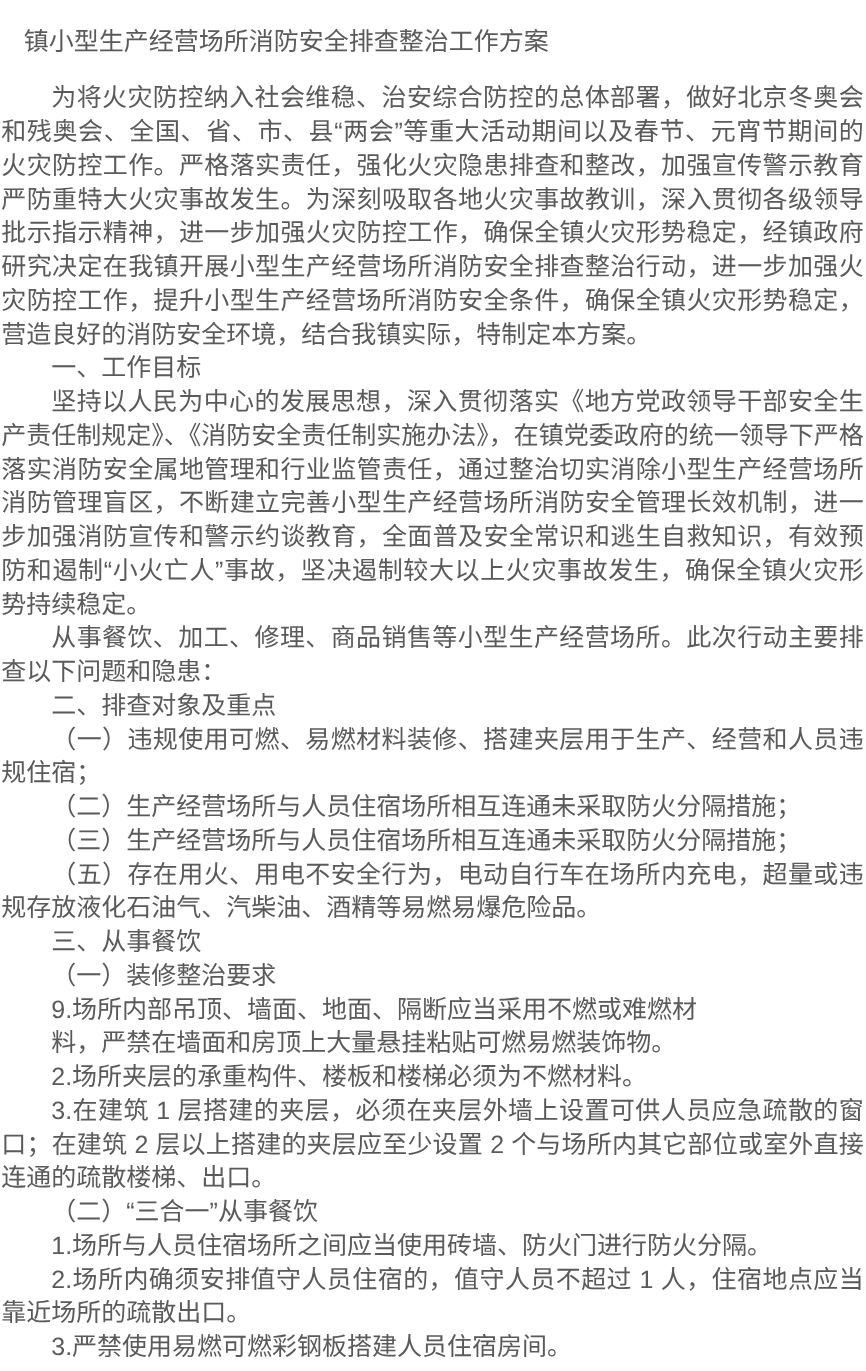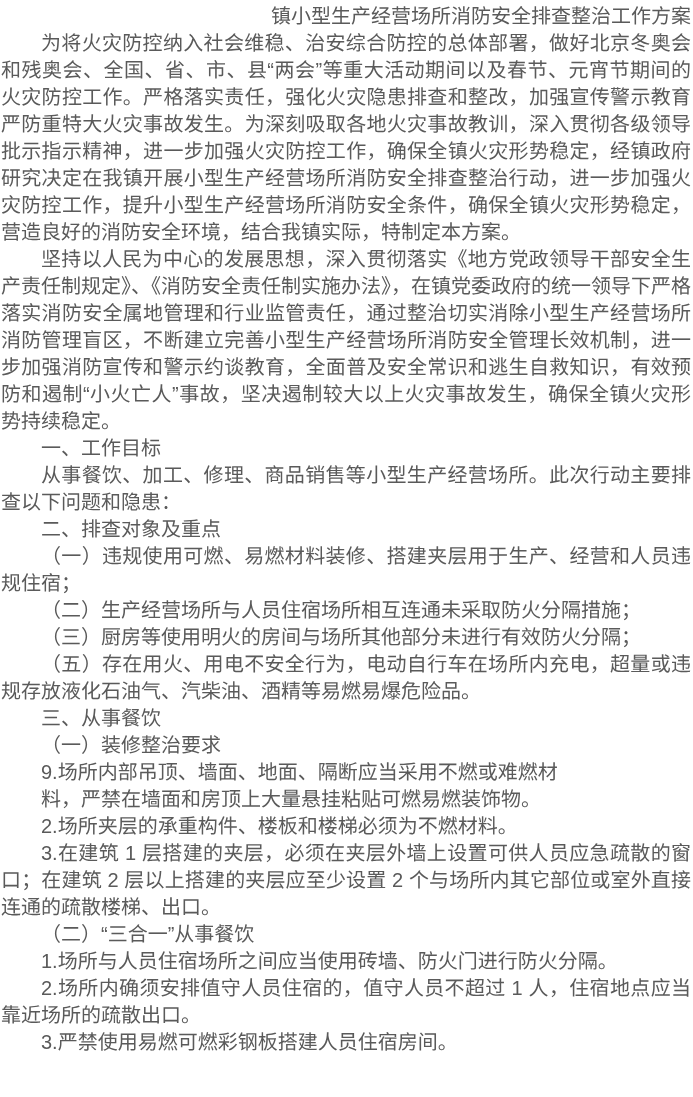--- a/index.html
+++ b/index.html
@@ -16,47 +16,47 @@
     font-family: "Liberation Sans", "DejaVu Sans", sans-serif;
     color: #5a5a5a;
     font-size: 20px;
     line-height: 27px;
     text-align: justify;
     overflow: hidden;
   }
   .doc-title {
     font-size: 20px;
     font-weight: 400;
-    text-align: right;
-    margin: 0;
+    text-align: left;
+    margin: 18px;
     padding: 0;
     line-height: 27px;
     text-indent: 0;
   }
   .para {
     margin: 0;
     padding: 0;
     text-indent: 2em;
     word-break: break-all;
   }
 </style>
 </head>
 <body>
 
 <div class="page">
   <h1 class="doc-title">镇小型生产经营场所消防安全排查整治工作方案</h1>
   <div id="doc-body" class="doc-body">
       <p class="para">为将火灾防控纳入社会维稳、治安综合防控的总体部署，做好北京冬奥会和残奥会、全国、省、市、县“两会”等重大活动期间以及春节、元宵节期间的火灾防控工作。严格落实责任，强化火灾隐患排查和整改，加强宣传警示教育严防重特大火灾事故发生。为深刻吸取各地火灾事故教训，深入贯彻各级领导批示指示精神，进一步加强火灾防控工作，确保全镇火灾形势稳定，经镇政府研究决定在我镇开展小型生产经营场所消防安全排查整治行动，进一步加强火灾防控工作，提升小型生产经营场所消防安全条件，确保全镇火灾形势稳定，营造良好的消防安全环境，结合我镇实际，特制定本方案。</p>
+      <p class="para">一、工作目标</p>
       <p class="para">坚持以人民为中心的发展思想，深入贯彻落实《地方党政领导干部安全生产责任制规定》、《消防安全责任制实施办法》，在镇党委政府的统一领导下严格落实消防安全属地管理和行业监管责任，通过整治切实消除小型生产经营场所消防管理盲区，不断建立完善小型生产经营场所消防安全管理长效机制，进一步加强消防宣传和警示约谈教育，全面普及安全常识和逃生自救知识，有效预防和遏制“小火亡人”事故，坚决遏制较大以上火灾事故发生，确保全镇火灾形势持续稳定。</p>
-      <p class="para">一、工作目标</p>
       <p class="para">从事餐饮、加工、修理、商品销售等小型生产经营场所。此次行动主要排查以下问题和隐患：</p>
       <p class="para">二、排查对象及重点</p>
       <p class="para">（一）违规使用可燃、易燃材料装修、搭建夹层用于生产、经营和人员违规住宿；</p>
       <p class="para">（二）生产经营场所与人员住宿场所相互连通未采取防火分隔措施；</p>
-      <p class="para">（三）厨房等使用明火的房间与场所其他部分未进行有效防火分隔；</p>
+      <p class="para">（三）生产经营场所与人员住宿场所相互连通未采取防火分隔措施；</p>
       <p class="para">（五）存在用火、用电不安全行为，电动自行车在场所内充电，超量或违规存放液化石油气、汽柴油、酒精等易燃易爆危险品。</p>
       <p class="para">三、从事餐饮</p>
       <p class="para">（一）装修整治要求</p>
       <p class="para">9.场所内部吊顶、墙面、地面、隔断应当采用不燃或难燃材</p>
       <p class="para">料，严禁在墙面和房顶上大量悬挂粘贴可燃易燃装饰物。</p>
       <p class="para">2.场所夹层的承重构件、楼板和楼梯必须为不燃材料。</p>
       <p class="para">3.在建筑 1 层搭建的夹层，必须在夹层外墙上设置可供人员应急疏散的窗口；在建筑 2 层以上搭建的夹层应至少设置 2 个与场所内其它部位或室外直接连通的疏散楼梯、出口。</p>
       <p class="para">（二）“三合一”从事餐饮</p>
       <p class="para">1.场所与人员住宿场所之间应当使用砖墙、防火门进行防火分隔。</p>
       <p class="para">2.场所内确须安排值守人员住宿的，值守人员不超过 1 人，住宿地点应当靠近场所的疏散出口。</p>

